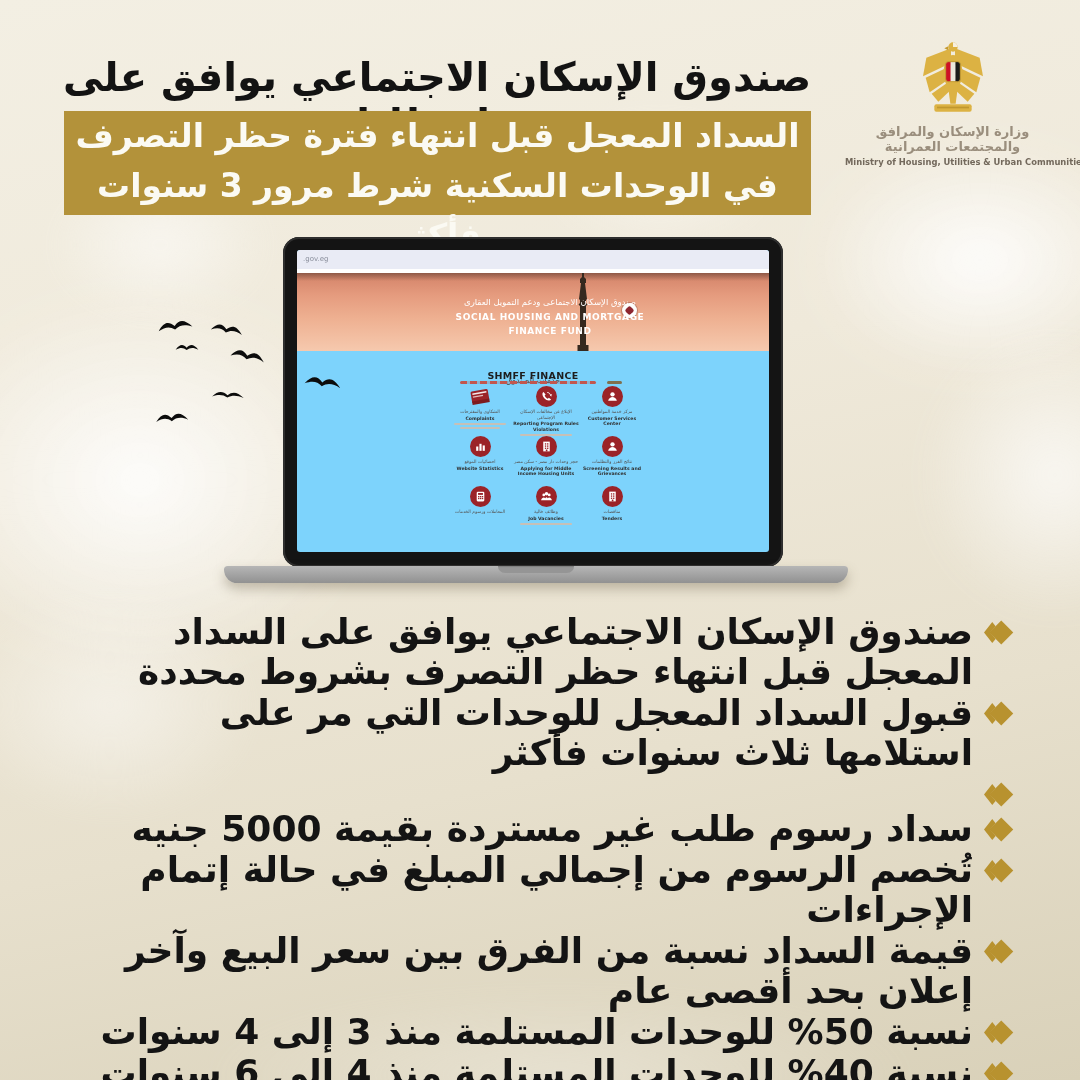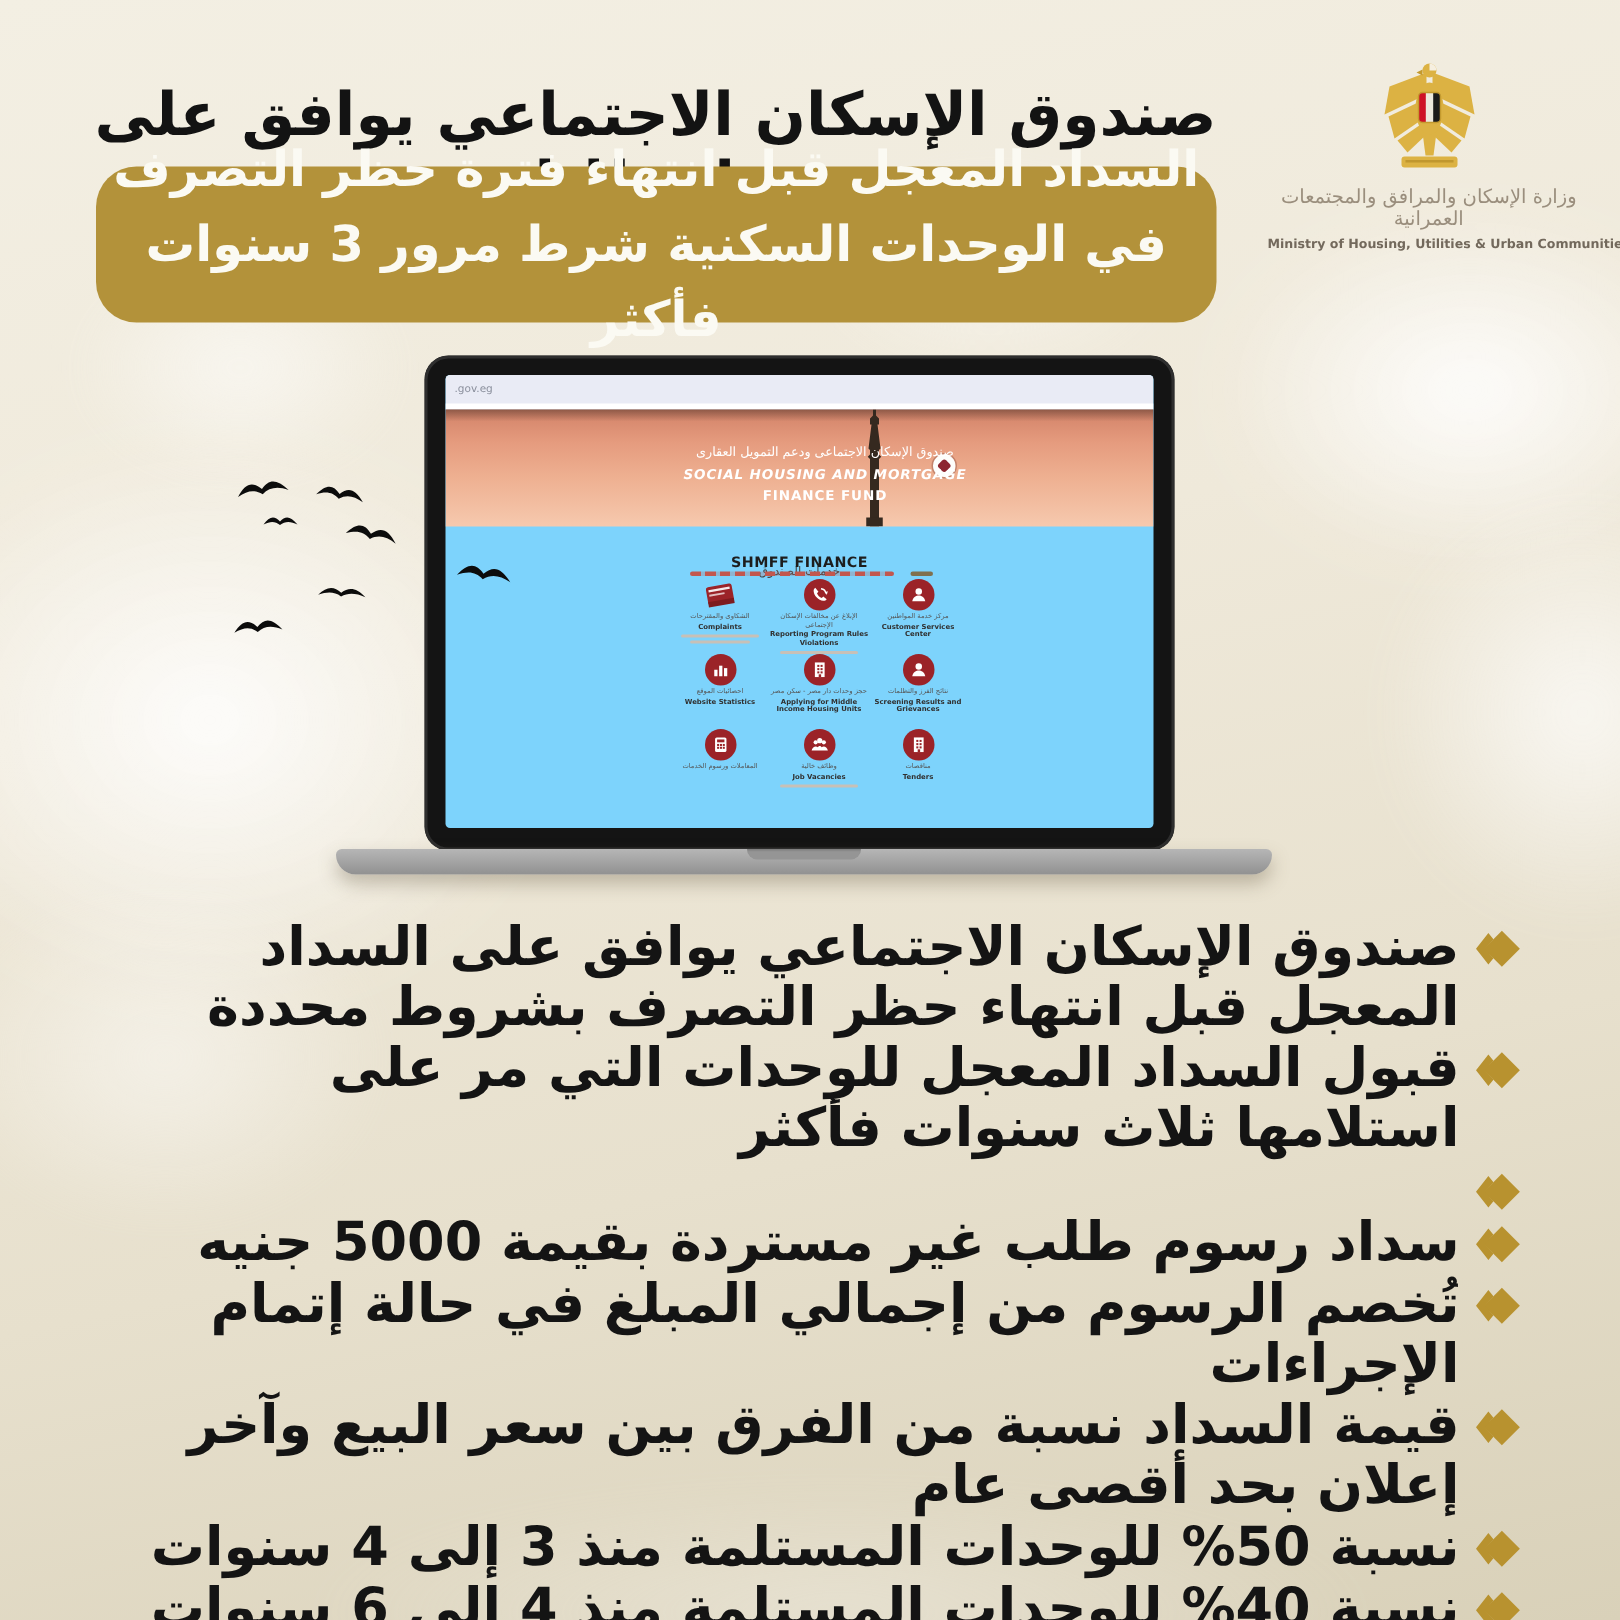--- a/index.html
+++ b/index.html
@@ -5,25 +5,25 @@
   html,body{margin:0;padding:0;background:#e8e2d2;}
   .poster{position:relative;width:1080px;height:1080px;margin:0 auto;overflow:hidden;
     font-family:"DejaVu Sans","Liberation Sans",sans-serif;
     background:linear-gradient(168deg,#f3efe3 0%,#efe9da 38%,#e7e0cd 68%,#d9d1b9 100%);}
   .cloud{position:absolute;border-radius:50%;filter:blur(16px);
     background:radial-gradient(closest-side,rgba(255,255,255,.95),rgba(255,255,255,0));}
   
   .title-top{position:absolute;top:54px;left:18px;width:838px;text-align:center;
     font-size:40px;font-weight:bold;color:#131313;direction:rtl;}
   .banner{position:absolute;top:111px;left:64px;width:747px;height:104px;background:#b3923a;
-    display:flex;flex-direction:column;justify-content:center;text-align:center;direction:rtl;border-radius:27px;}
+    display:flex;flex-direction:column;text-align:center;direction:rtl;}
   .banner .ln{color:#fbfaf3;font-size:33px;font-weight:bold;line-height:50px;}
   
   .ministry{position:absolute;left:845px;top:34px;width:215px;text-align:center;}
-  .ministry .ar{font-size:13px;font-weight:normal;color:#9a8e7d;margin-top:4px;direction:rtl;text-align:center;}
+  .ministry .ar{font-size:13px;font-weight:bold;color:#9a8e7d;margin-top:4px;direction:rtl;text-align:center;}
   .ministry .en{font-size:8.4px;font-weight:bold;color:#73695c;margin-top:3px;white-space:nowrap;}
   
   .laptop-screen{position:absolute;left:283px;top:237px;width:500px;height:330px;background:#141414;
     border-radius:16px;box-shadow:0 0 0 2px #2e2e2e inset;}
   .screen-content{position:absolute;left:14px;top:13px;width:472px;height:302px;background:#7dd3fc;
     border-radius:3px;overflow:hidden;}
   .laptop-base{position:absolute;left:224px;top:566px;width:624px;height:17px;
     background:linear-gradient(180deg,#b6b6b6,#919191);border-radius:4px 4px 14px 14px;
     box-shadow:0 6px 12px rgba(100,90,65,.35);}
   .laptop-base .notch{position:absolute;left:50%;top:0;transform:translateX(-50%);width:76px;height:7px;
@@ -35,21 +35,21 @@
     background:linear-gradient(180deg,#d28268 0%,#e59b7e 28%,#eeb091 58%,#f6c9ae 100%);}
   .hero::before{content:"";position:absolute;left:0;top:0;width:100%;height:8px;
     background:linear-gradient(180deg,rgba(60,38,30,.45),rgba(60,38,30,0));}
   .hero-tower{position:absolute;left:277px;top:0;}
   .hero-logo{position:absolute;left:325px;top:30px;width:15px;height:15px;border-radius:50%;
     background:#fdfdfb;box-shadow:0 0 0 1px rgba(120,60,50,.35);}
   .hero-logo::after{content:"";position:absolute;left:4px;top:4px;width:7px;height:7px;
     background:#8d2630;border-radius:2px;transform:rotate(45deg);}
   .hero-text{position:absolute;left:123px;top:24px;width:260px;text-align:center;color:#fff;}
   .hero-text .ar{font-size:8.5px;direction:rtl;}
-  .hero-text .en1{font-size:9px;font-weight:bold;letter-spacing:.6px;margin-top:5px;font-style:italic;}
+  .hero-text .en1{font-size:9px;font-weight:bold;letter-spacing:.6px;margin-top:5px;}
   .hero-text .en2{font-size:9px;font-weight:bold;letter-spacing:.6px;margin-top:4px;}
   .svc-head-ar{position:absolute;top:126px;left:0;width:100%;text-align:center;font-size:8px;color:#444;direction:rtl;}
   .svc-head-en{position:absolute;top:120px;left:0;width:100%;text-align:center;font-size:9.5px;font-weight:bold;color:#1d1d1d;letter-spacing:.3px;}
   .ticker{position:absolute;top:131px;left:163px;display:flex;align-items:center;gap:11px;}
   .ticker .seg-red{width:136px;height:2.5px;border-radius:2px;
     background:repeating-linear-gradient(90deg,#c2574e 0 7px,rgba(194,87,78,.25) 7px 10px);}
   .ticker .seg-dark{width:15px;height:3px;border-radius:2px;background:#80704e;}
   #services-grid{position:absolute;top:136px;left:150px;display:grid;
     grid-template-columns:repeat(3,66px);grid-auto-rows:50px;justify-items:center;}
   .svc{width:66px;text-align:center;}

